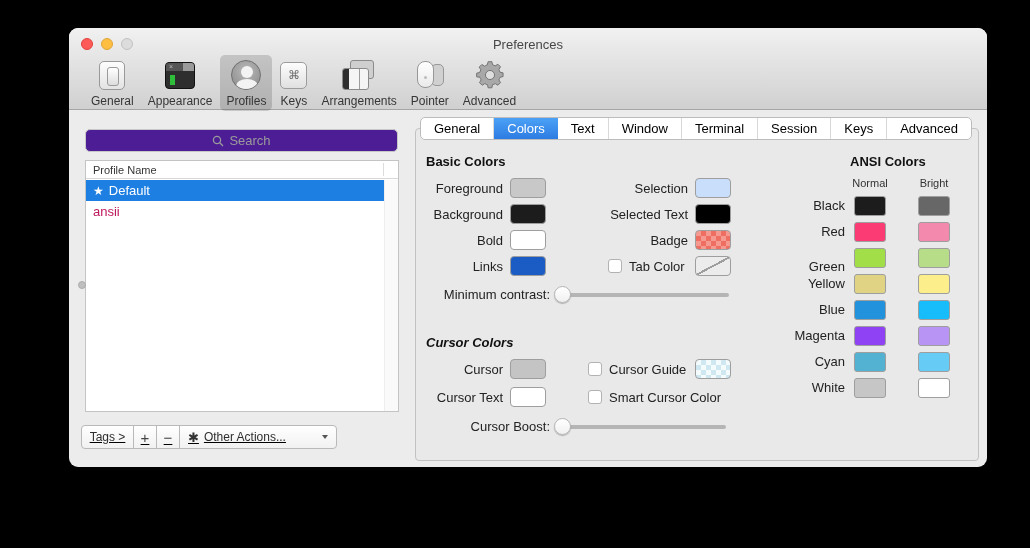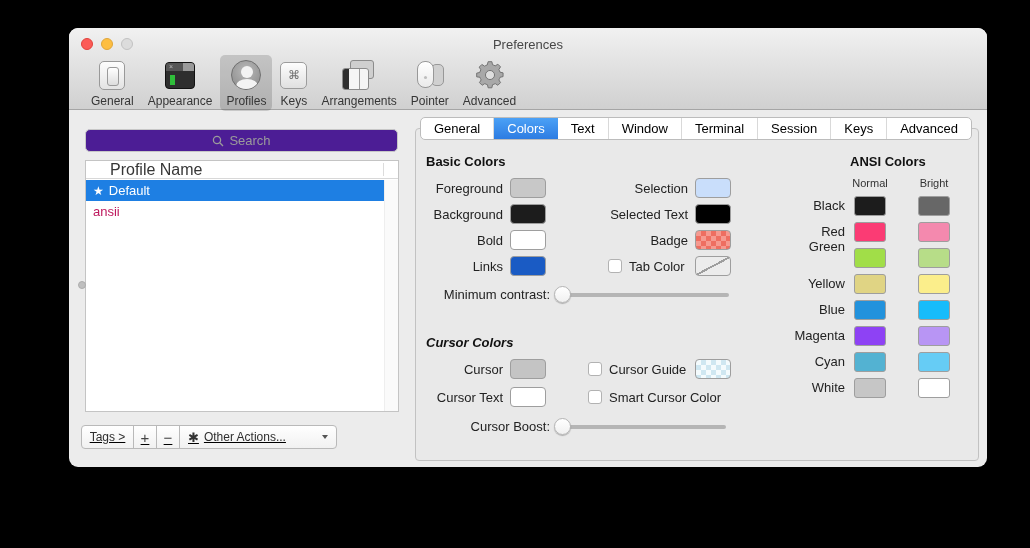--- a/index.html
+++ b/index.html
@@ -62,22 +62,22 @@
              background:linear-gradient(#ffffff,#eaeaea); border:1px solid #989898; border-radius:8px; }
   .ic-pointer .mouse::after { content:""; position:absolute; left:6px; top:14px; width:3px; height:3px;
              border-radius:50%; background:#bdbdbd; }
   
   .search-field { position:absolute; left:16px; top:101px; width:313px; height:23px;
              background:#4c1d95; border:1px solid #c7c7c7; border-radius:5px;
              display:flex; align-items:center; justify-content:center; gap:5px;
              font-size:13px; color:#9b9b9b; }
   .profile-list { position:absolute; left:16px; top:132px; width:314px; height:252px;
              background:#fff; border:1px solid #c4c4c4; }
-  .list-header { height:18px; display:flex; align-items:center; padding-left:24px;
-             font-size:16px; color:#363636; border-bottom:1px solid #d8d8d8; position:relative; }
+  .list-header { height:18px; display:flex; align-items:center; padding-left:7px;
+             font-size:11px; color:#363636; border-bottom:1px solid #d8d8d8; position:relative; }
   .list-header::after { content:""; position:absolute; right:14px; top:2px; bottom:2px; width:1px;
              background:#dcdcdc; }
   .scroll-track { position:absolute; top:19px; right:0; bottom:0; width:14px;
              background:#fafafa; border-left:1px solid #eee; }
   .plist-rows { position:absolute; top:19px; left:0; right:14px; }
   .prow { height:21px; display:flex; align-items:center; padding-left:7px; font-size:13px; color:#be185d; }
   .prow.selected { color:#fff; }
   .prow .star { margin-right:5px; font-size:12px; }
   .side-dot { position:absolute; left:9px; top:253px; width:8px; height:8px; border-radius:50%;
              background:#bfbfbf; border:1px solid #adadad; }
@@ -270,21 +270,21 @@
     <div class="colhead" style="left:488px; top:48px;">Bright</div>
 
     <div class="flabel" style="left:329px; top:69px; width:100px;">Black</div>
     <div class="swatch" style="left: 438px; top: 67px; background: rgb(28, 28, 28);"></div>
     <div class="swatch" style="left: 502px; top: 67px; background: rgb(103, 103, 103);"></div>
 
     <div class="flabel" style="left:329px; top:95px; width:100px;">Red</div>
     <div class="swatch" style="left: 438px; top: 93px; background: rgb(251, 59, 116);"></div>
     <div class="swatch" style="left: 502px; top: 93px; background: rgb(244, 137, 174);"></div>
 
-    <div class="flabel" style="left:329px; top:110px; width:100px;">Green</div>
+    <div class="flabel" style="left:329px; top:130px; width:100px;">Green</div>
     <div class="swatch" style="left: 438px; top: 119px; background: rgb(161, 222, 72);"></div>
     <div class="swatch" style="left: 502px; top: 119px; background: rgb(183, 221, 136);"></div>
 
     <div class="flabel" style="left:329px; top:147px; width:100px;">Yellow</div>
     <div class="swatch" style="left: 438px; top: 145px; background: rgb(224, 212, 132);"></div>
     <div class="swatch" style="left: 502px; top: 145px; background: rgb(251, 238, 139);"></div>
 
     <div class="flabel" style="left:329px; top:173px; width:100px;">Blue</div>
     <div class="swatch" style="left: 438px; top: 171px; background: rgb(34, 146, 220);"></div>
     <div class="swatch" style="left: 502px; top: 171px; background: rgb(23, 188, 251);"></div>

